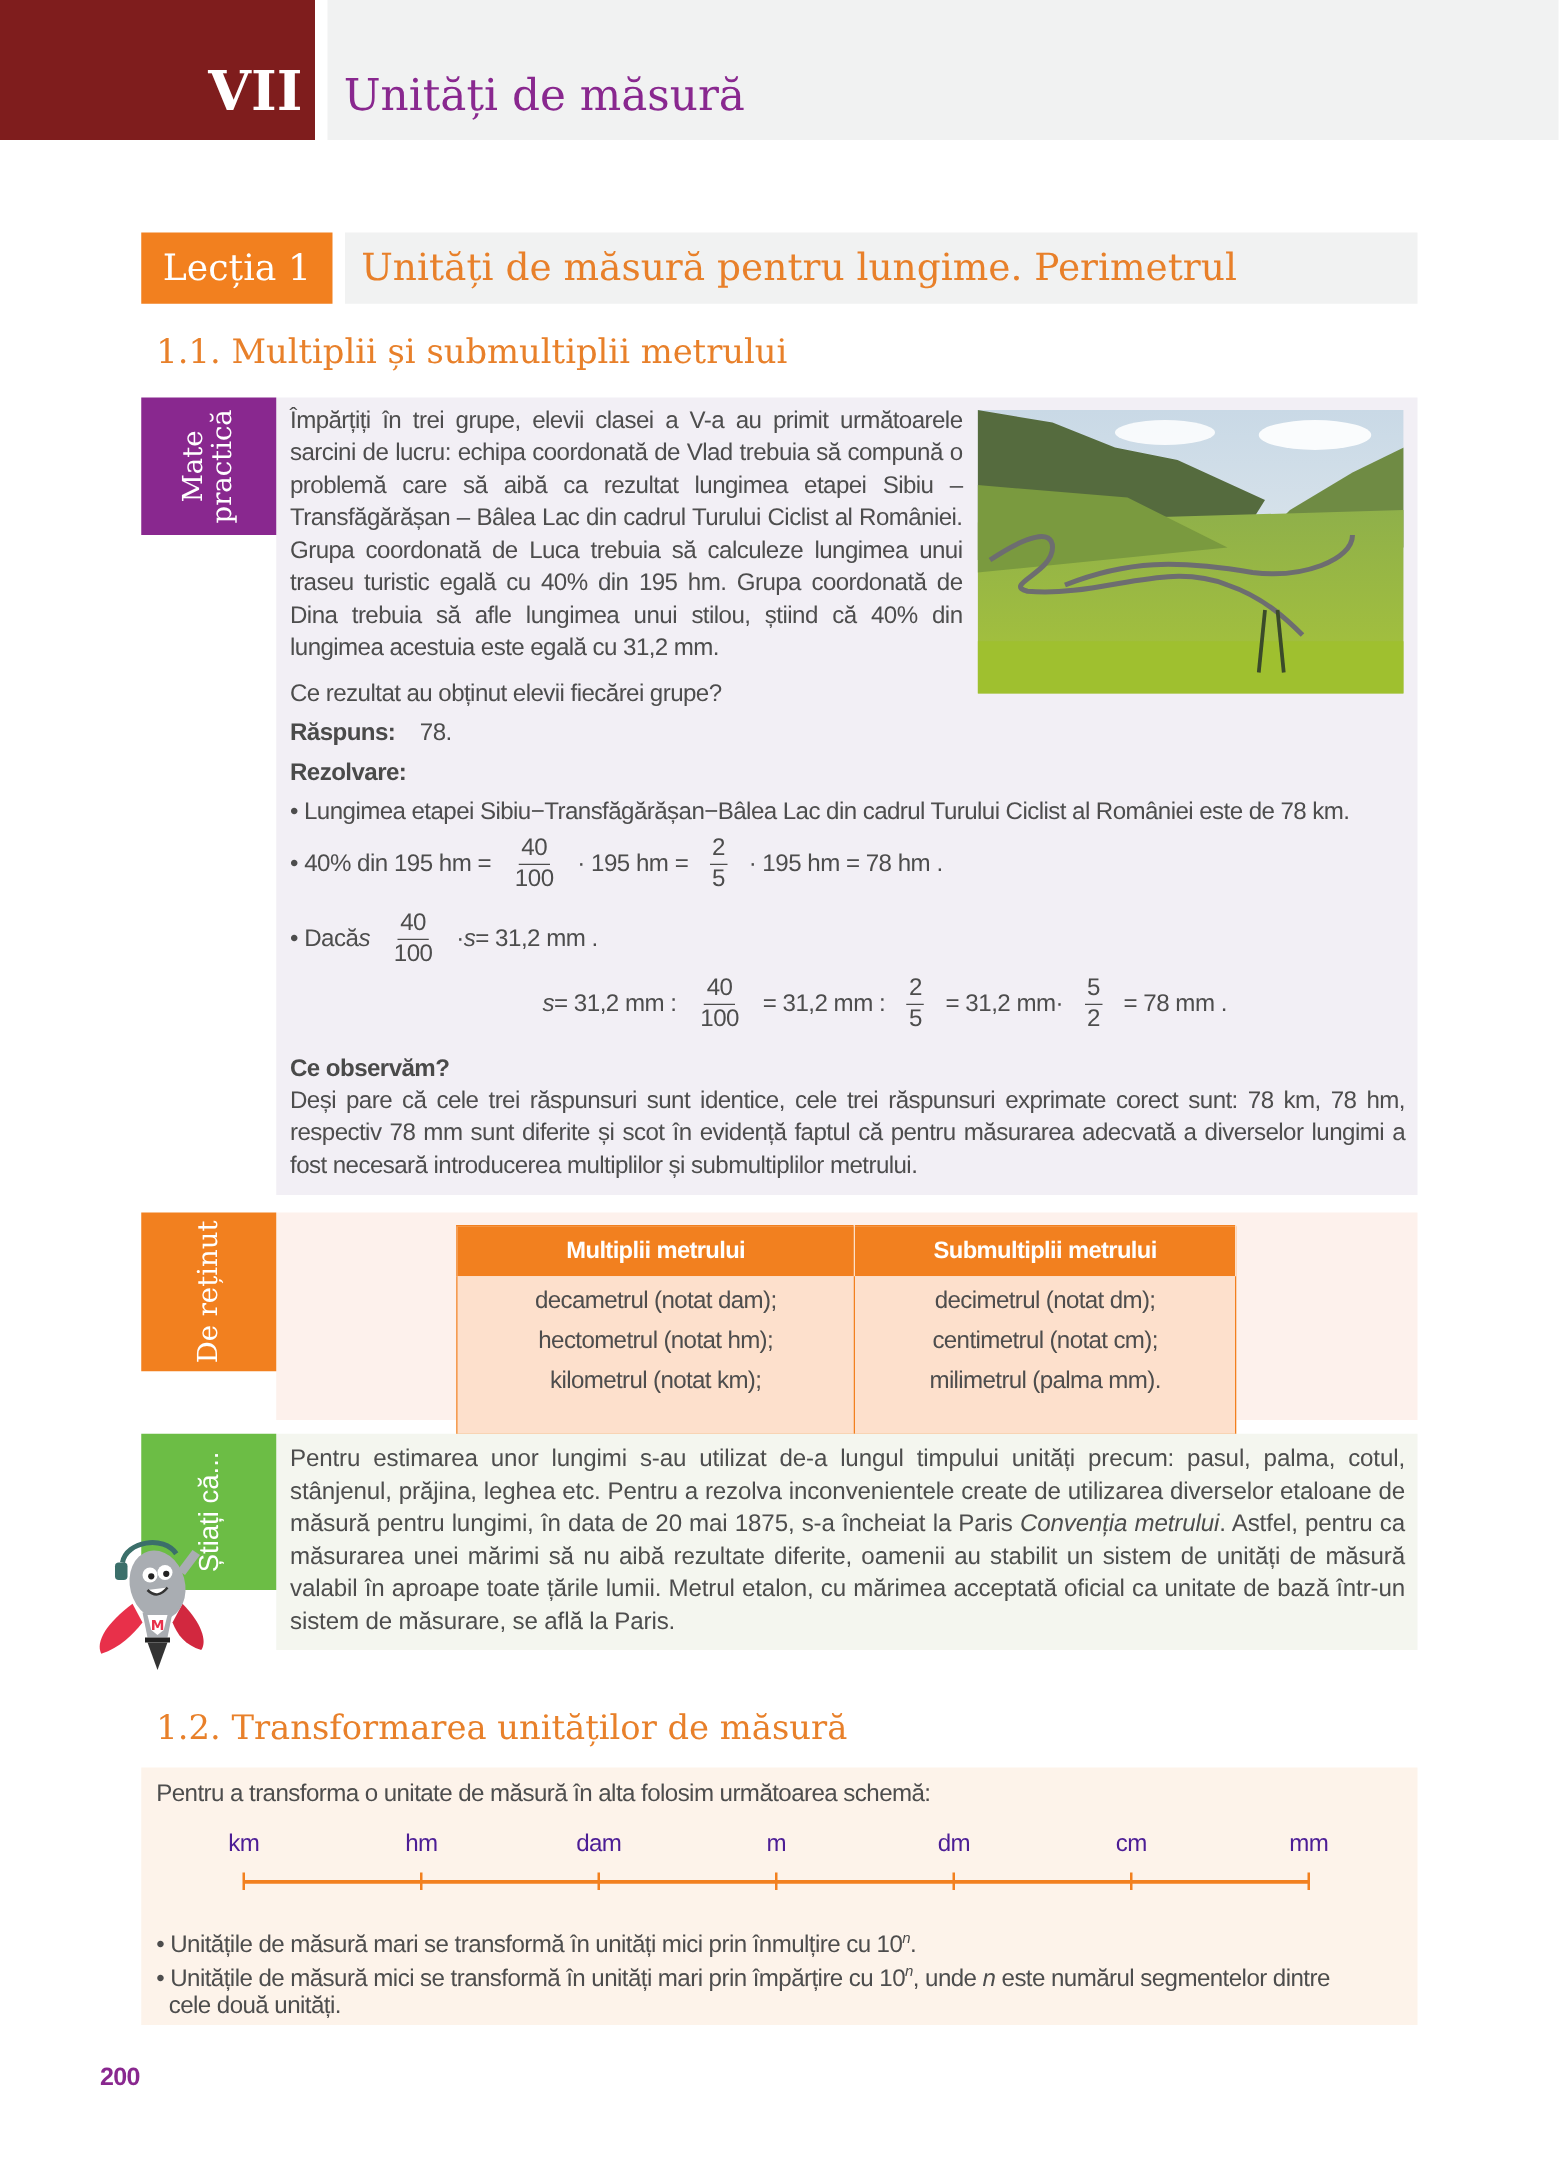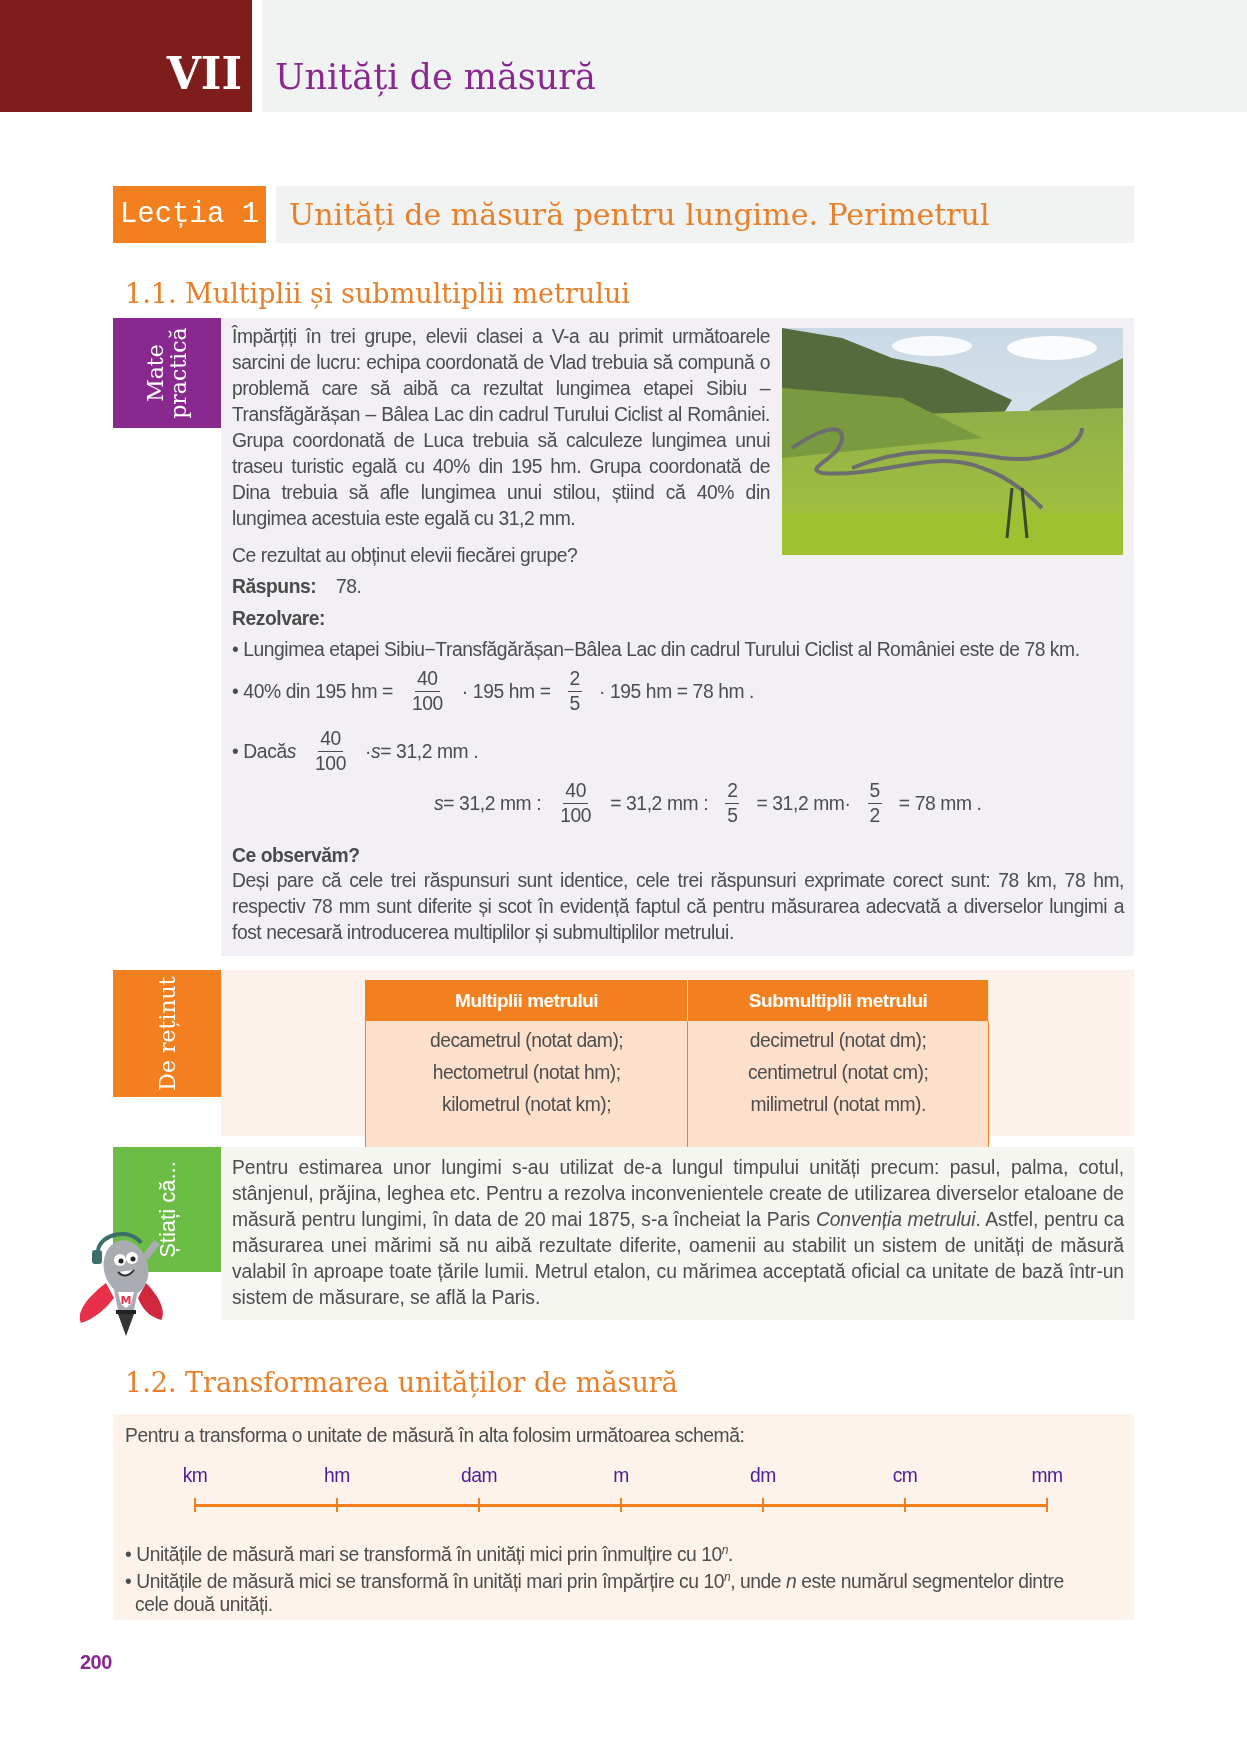--- a/index.html
+++ b/index.html
@@ -8,21 +8,21 @@
   .serif { font-family: "DejaVu Serif", "Liberation Serif", serif; }
 
   
   #chapter-num { position: absolute; left: 0; top: 0; width: 252px; height: 112px; background: #7f1d1d;
     color: #fff; font-size: 44px; font-weight: bold; text-align: right; padding-right: 10px; padding-top: 52px; line-height: 1; }
   #chapter-bar { position: absolute; left: 262px; top: 0; width: 985px; height: 112px; background: #f1f2f2; }
   #chapter-title { position: absolute; left: 275px; top: 60px; font-size: 35px; color: #89288f; line-height: 1; }
 
   
   #lesson-tag { position: absolute; left: 113px; top: 186px; width: 153px; height: 57px; background: #f2801f;
-    color: #fff; font-size: 29px; line-height: 57px; text-align: center; font-family: Liberation Mono, monospace; }
+    color: #fff; font-size: 29px; line-height: 57px; text-align: center; }
   #lesson-bar { position: absolute; left: 276px; top: 186px; width: 858px; height: 57px; background: #f1f2f2; }
   #lesson-title { position: absolute; left: 289px; top: 186px; line-height: 57px; font-size: 30px; color: #e8802a; }
 
   .section-heading { position: absolute; font-size: 27px; color: #e8802a; line-height: 1; }
 
   
   .side-tag { position: absolute; display: flex; align-items: center; justify-content: center; color: #fff; }
   .side-tag .vt { transform: rotate(-90deg); white-space: nowrap; text-align: center; line-height: 1.05; }
 
   
@@ -79,21 +79,21 @@
 <body>
 
 <div id="chapter-num" class="serif">VII</div>
 <div id="chapter-bar"></div>
 <div id="chapter-title" class="serif">Unități de măsură</div>
 
 <div id="lesson-tag" class="serif">Lecția 1</div>
 <div id="lesson-bar"></div>
 <div id="lesson-title" class="serif">Unități de măsură pentru lungime. Perimetrul</div>
 
-<div class="section-heading serif" style="left:125px; top:268px;margin-top:12px;">1.1.  Multiplii și submultiplii metrului</div>
+<div class="section-heading serif" style="left:125px; top:268px;">1.1.  Multiplii și submultiplii metrului</div>
 
 <div id="mate-box"></div>
 <div id="mate-tag" class="side-tag serif">
   <div class="vt">
       <div>Mate</div>
       <div>practică</div>
     </div>
 </div>
 
 <div id="problem-text" class="body-text just">Împărțiți în trei grupe, elevii clasei a V-a au primit următoarele sarcini de lucru: echipa coordonată de Vlad trebuia să compună o problemă care să aibă ca rezultat lungimea etapei Sibiu – Transfăgărășan – Bâlea Lac din cadrul Turului Ciclist al României. Grupa coordonată de Luca trebuia să calculeze lungimea unui traseu turistic egală cu 40% din 195 hm. Grupa coordonată de Dina trebuia să afle lungimea unui stilou, știind că 40% din lungimea acestuia este egală cu 31,2 mm.</div>
@@ -193,21 +193,21 @@
   <tbody>
     <tr>
       <td>
         <div>decametrul (notat dam);</div>
         <div>hectometrul (notat hm);</div>
         <div>kilometrul (notat km);</div>
       </td>
       <td>
         <div>decimetrul (notat dm);</div>
         <div>centimetrul (notat cm);</div>
-        <div>milimetrul (notat mm).</div>
+        <div>milimetrul (palma mm).</div>
       </td>
     </tr>
   </tbody>
 </table>
 
 <div id="stiati-box"></div>
 <div id="stiati-tag" class="side-tag">
   <div class="vt" style="font-family:'Liberation Sans',sans-serif;">Știați că...</div>
 </div>
 <div id="stiati-text" class="body-text just"><span>Pentru estimarea unor lungimi s-au utilizat de-a lungul timpului unități precum: pasul, palma, cotul, stânjenul, prăjina, leghea etc. Pentru a rezolva inconvenientele create de utilizarea diverselor etaloane de măsură pentru lungimi, în data de 20 mai 1875, s-a încheiat la Paris </span><span class="it">Convenția metrului</span><span>. Astfel, pentru ca măsurarea unei mărimi să nu aibă rezultate diferite, oamenii au stabilit un sistem de unități de măsură valabil în aproape toate țările lumii. Metrul etalon, cu mărimea acceptată oficial ca unitate de bază într-un sistem de măsurare, se află la Paris.</span></div>

